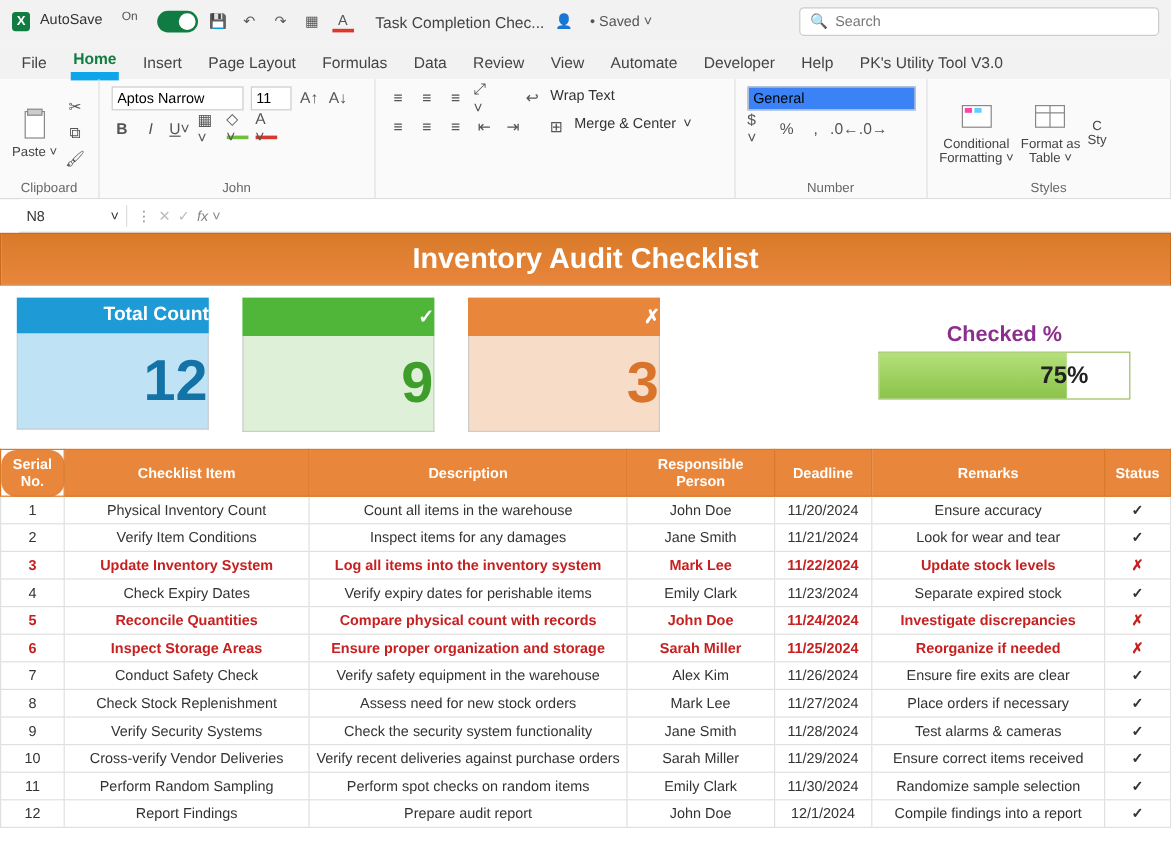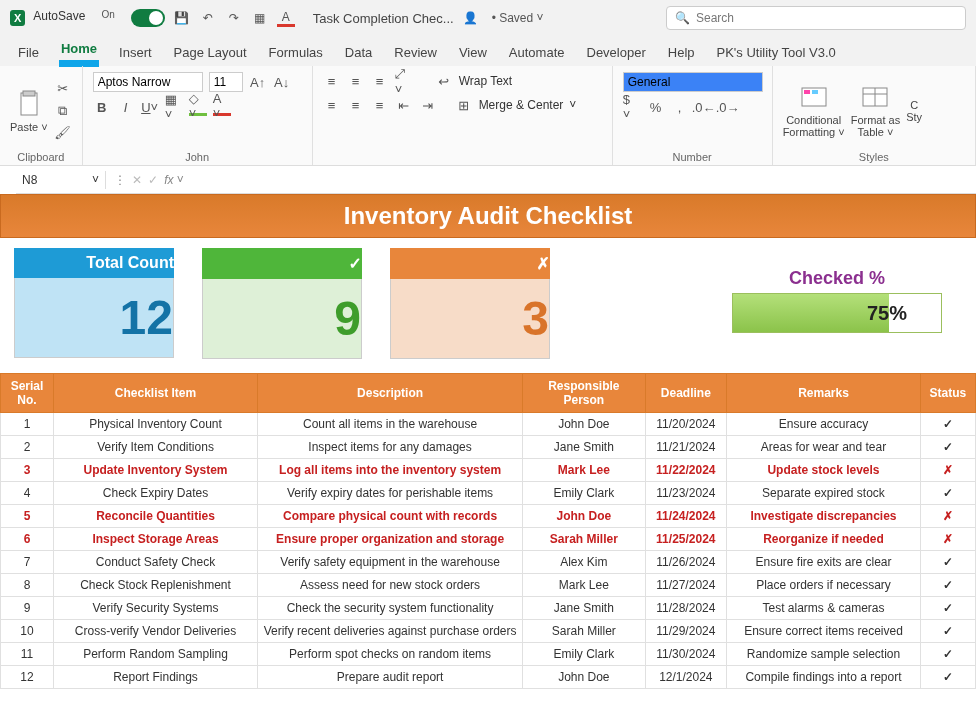--- a/index.html
+++ b/index.html
@@ -23,21 +23,21 @@
   
   
   .ribbon { display:flex; background:#fafafa; border-bottom:1px solid #ddd; height:100px; }
   .group { border-right:1px solid #e0e0e0; padding:6px 10px 2px 10px; display:flex; flex-direction:column; justify-content:space-between; }
   .group-label { font-size:11px; color:#666; text-align:center; padding-top:2px; }
   .grp-body { flex:1; display:flex; align-items:center; gap:6px; }
   .big-btn { text-align:center; font-size:11px; color:#444; }
   .big-btn svg { display:block; margin:0 auto 2px auto; }
   .font-select { border:1px solid #ccc; background:#fff; font-size:12px; padding:2px 4px; width:110px; }
   .size-select { border:1px solid #ccc; background:#fff; font-size:12px; padding:2px 4px; width:34px; }
-  .ribbon-row { display:flex; gap:6px; align-items:center; }
+  .ribbon-row { display:flex; gap:6px; align-items:flex-start; }
   .ribbon-col { display:flex; flex-direction:column; gap:4px; }
   .ico { width:18px; height:18px; display:flex; align-items:center; justify-content:center; color:#555; font-size:13px; }
   .ico.green-underline { border-bottom:3px solid #6fbf3f; padding-bottom:0; }
   .ico.red-underline { border-bottom:3px solid #d9382d; padding-bottom:0; }
   .gen-select { border:1px solid #ccc; background:#3b82f6; font-size:12px; padding:2px 4px; width:140px; }
   
   
   .formula-row { display:flex; align-items:center; border-bottom:1px solid #ddd; height:28px; background:#fff;margin-left:16px; }
   .namebox { width:90px; border-right:1px solid #ddd; padding:2px 6px; font-size:12px; color:#333; display:flex; align-items:center; justify-content:space-between; }
   .fx-icons { display:flex; align-items:center; gap:6px; padding:0 8px; color:#888; }
@@ -63,21 +63,21 @@
   .progress-fill { height:100%; background:linear-gradient(#b4e07a,#8bc34a); }
   .progress-text { position:absolute; right:34px; top:8px; font-size:20px; font-weight:700; color:#222; }
   
   
   .sheet-table { width:100%; border-collapse:collapse; font-size:12px; }
   .sheet-table th { background:#e8863b; color:#fff; font-weight:600; padding:5px 4px; border:1px solid #d97a2a; }
   .sheet-table td { border:1px solid #e0e0e0; padding:4px 4px; text-align:center; color:#333; }
   .sheet-table tr.redrow td { color:#c62020; font-weight:600; }
   .status-pass { color:#3e9d2b; font-weight:700; }
   .status-fail { color:#c62020; font-weight:700; }
-  .col-serial { width:52px; }
+  .col-serial { width:52px;border-radius:13px; }
   .col-item { width:200px; }
   .col-desc { width:260px; }
   .col-resp { width:120px; }
   .col-dead { width:80px; }
   .col-rem { width:190px; }
   .col-stat { width:54px; }
 </style>
 </head>
 <body>
 
@@ -288,21 +288,21 @@
         <td>11/20/2024</td>
         <td>Ensure accuracy</td>
         <td class="status-pass">✓</td>
       </tr>
       <tr>
         <td>2</td>
         <td>Verify Item Conditions</td>
         <td>Inspect items for any damages</td>
         <td>Jane Smith</td>
         <td>11/21/2024</td>
-        <td>Areas for wear and tear</td>
+        <td>Look for wear and tear</td>
         <td class="status-pass">✓</td>
       </tr>
       <tr class="redrow">
         <td>3</td>
         <td>Update Inventory System</td>
         <td>Log all items into the inventory system</td>
         <td>Mark Lee</td>
         <td>11/22/2024</td>
         <td>Update stock levels</td>
         <td class="status-fail">✗</td>

